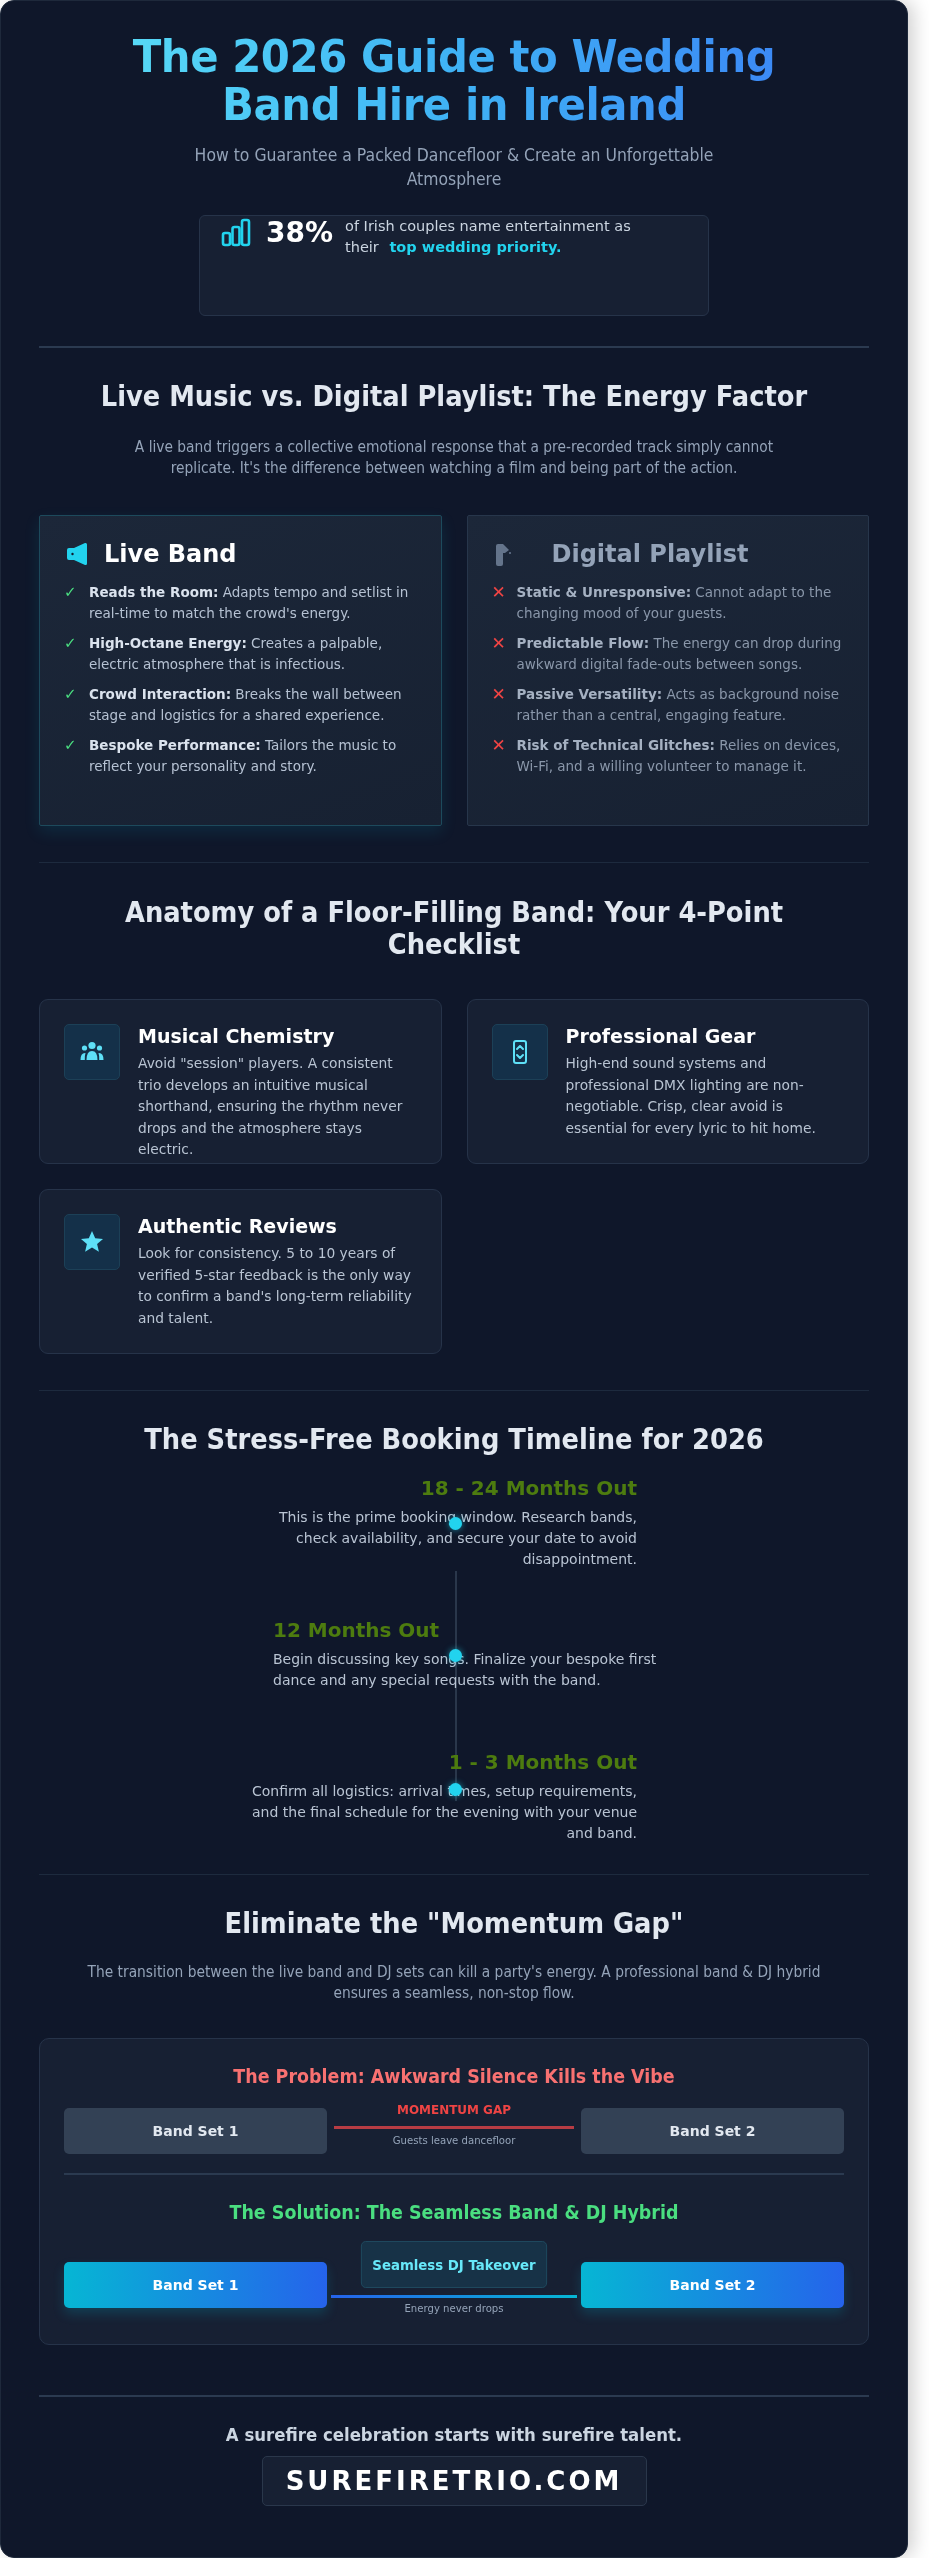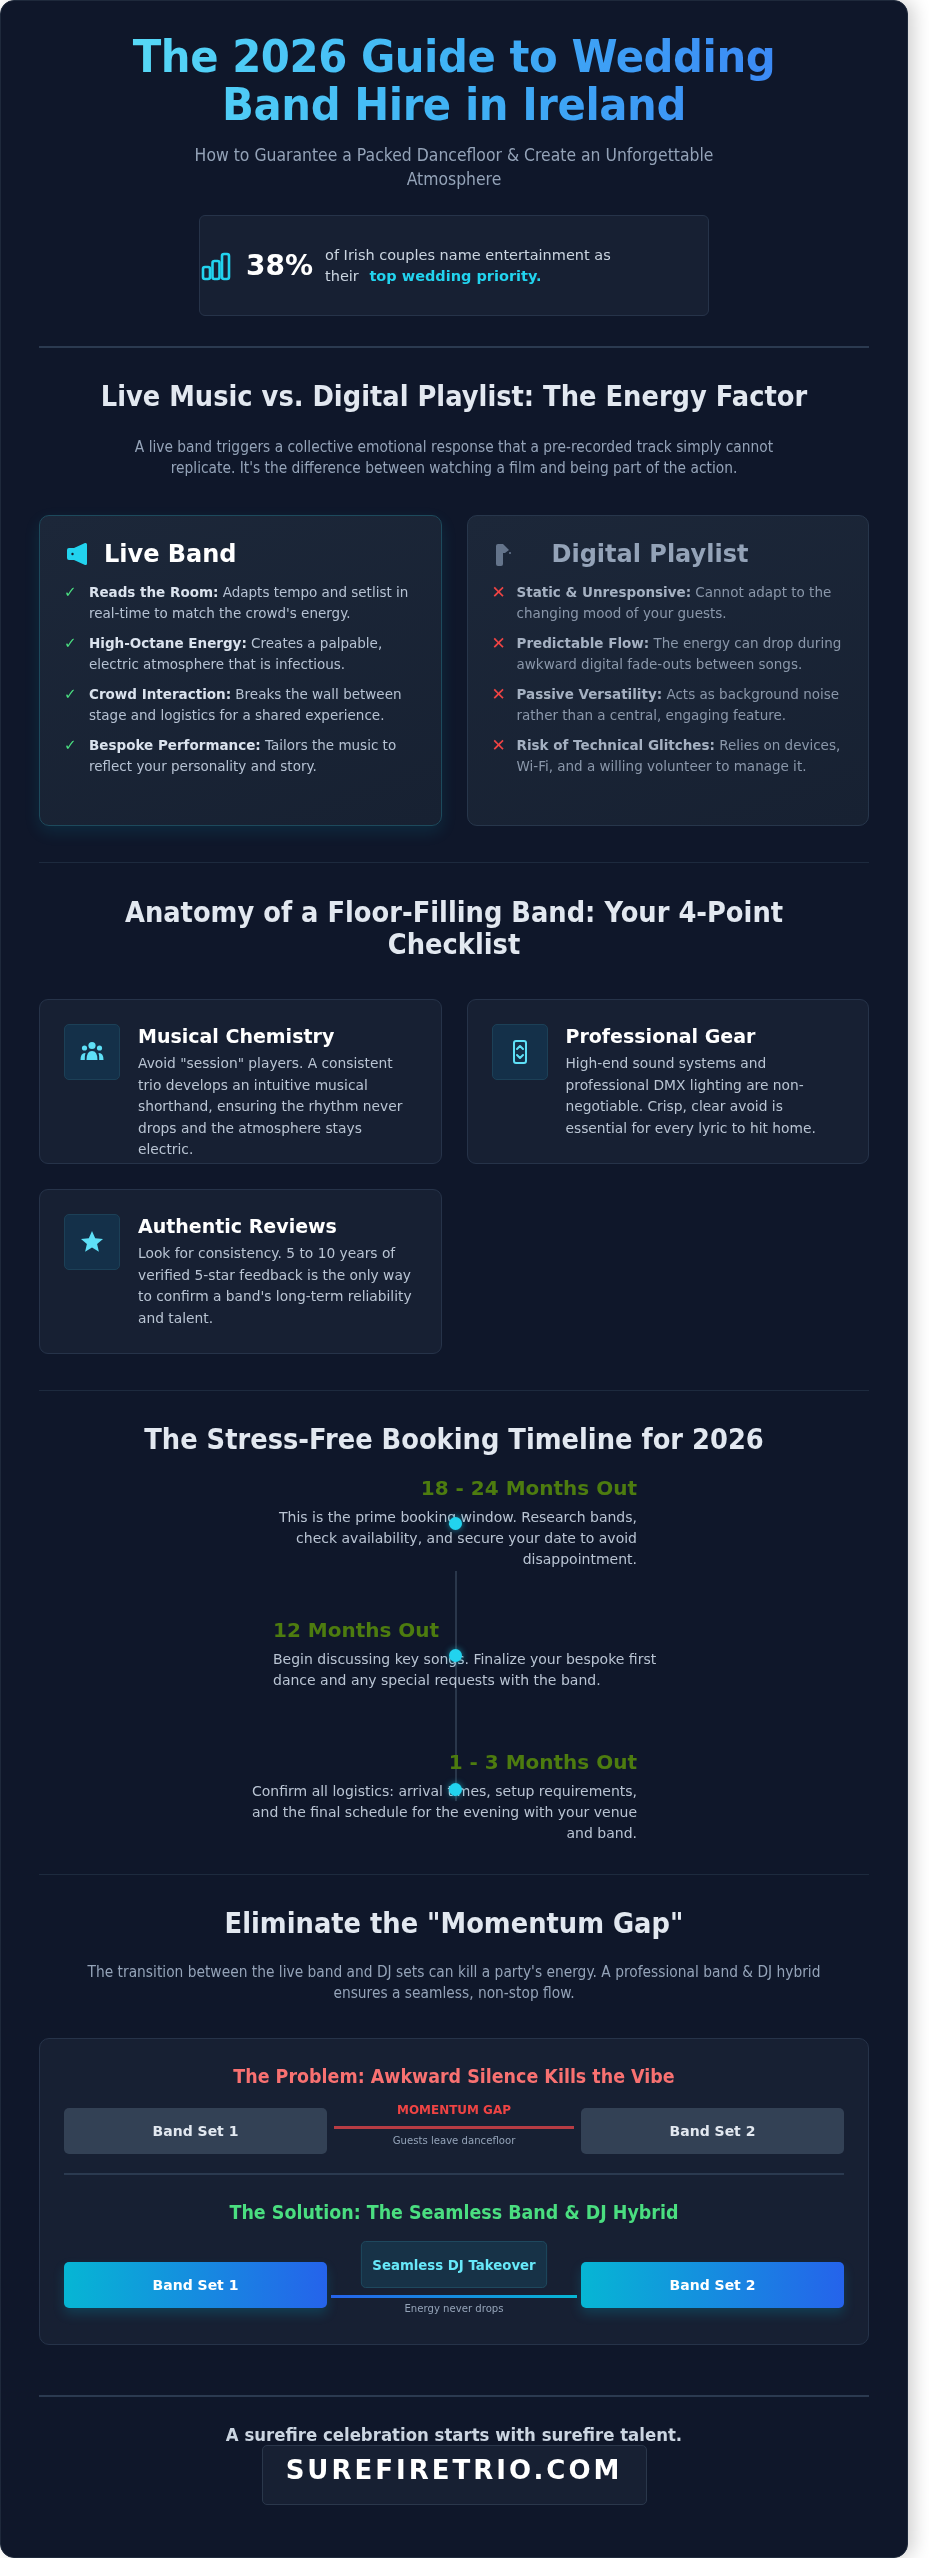--- a/index.html
+++ b/index.html
@@ -22,42 +22,42 @@
     transform: scaleX(0.93); transform-origin: center;
   }
   .hero-sub {
     margin: 14px auto 0; width: 640px; text-align: center;
     color: #94a3b8; font-size: 17px; line-height: 24px;
     transform: scaleX(0.92);
   }
   .stat-box {
     margin: 24px auto 0; width: 510px; height: 101px;
     background: #172033; border: 1px solid #263349; border-radius: 6px;
-    display: flex; align-items: center; 
+    display: flex; align-items: flex-start; padding-left: 20px;
   }
   .stat-icon { width: 32px; height: 32px; margin-right: 14px; }
   .stat-value { font-size: 28px; font-weight: bold; color: #ffffff; margin-right: 12px; }
   .stat-text { width: 300px; font-size: 14.5px; line-height: 21px; color: #cbd5e1; }
   .stat-text .hl { color: #22d3ee; font-weight: bold; margin-left: 6px; }
   .divider { height: 2px; background: #2b3a50; margin-top: 30px; }
   .divider.thin { height: 1px; background: #1d2a3e; }
 
   .section-title {
     text-align: center; font-weight: bold; color: #e2e8f0;
     font-size: 28px; line-height: 32px; transform: scaleX(0.92);
   }
   .section-desc {
     text-align: center; color: #94a3b8; font-size: 15px; line-height: 21px;
     margin: 0 auto; transform: scaleX(0.92);
   }
 
   
   .compare { display: flex; gap: 25px; margin-top: 36px; }
   .cmp-card {
-    flex: 1; height: 311px; border-radius: 10px; padding: 22px 24px;
+    flex: 1; height: 311px; border-radius: 2px; padding: 22px 24px;
     background: linear-gradient(160deg, #1c2739 0%, #172132 100%);
     border: 1px solid #27364b;
   }
   .cmp-card.live { border-color: #1d4a5c; box-shadow: 0 6px 16px rgba(6,182,212,0.12); }
   .cmp-head { display: flex; align-items: center; margin-top: 2px; }
   .cmp-head svg { width: 26px; height: 26px; margin-right: 14px; }
   .cmp-title { font-size: 24px; font-weight: bold; color: #ffffff; }
   .cmp-card.playlist .cmp-title { color: #94a3b8; margin-left: 20px; }
   .cmp-list { list-style: none; margin-top: 14px; }
   .cmp-list li { display: flex; align-items: flex-start; margin-bottom: 9px; }
@@ -117,21 +117,21 @@
     width: 196px; height: 47px; margin: 0 auto; border-radius: 5px; background: #173247; border: 1px solid #1f4a60;
     display: flex; align-items: center; justify-content: center; font-size: 14px; font-weight: bold; color: #67e8f9;
     transform: scaleX(0.95);
   }
   .dj-bar { height: 3px; background: linear-gradient(90deg, #2563eb 0%, #06b6d4 100%); margin: 7px 4px 0 4px; }
   .dj-note { font-size: 11px; color: #94a3b8; margin-top: 4px; transform: scaleX(0.92); }
 
   
   .footer-tag { text-align: center; font-size: 18px; font-weight: bold; color: #cbd5e1; transform: scaleX(0.92); }
   .footer-url {
-    display: block; margin: 0 auto 0; width: 385px; height: 60px; border-radius: 5px;
+    display: block; margin: 11px auto 0; width: 385px; height: 50px; border-radius: 5px;
     background: #172033; border: 1px solid #2a374b; text-align: center;
     font-size: 26px; line-height: 48px; font-weight: bold; letter-spacing: 3px; color: #ffffff;
     text-decoration: none;
   }
 </style>
 </head>
 <body>
 
 <div class="page">
 

